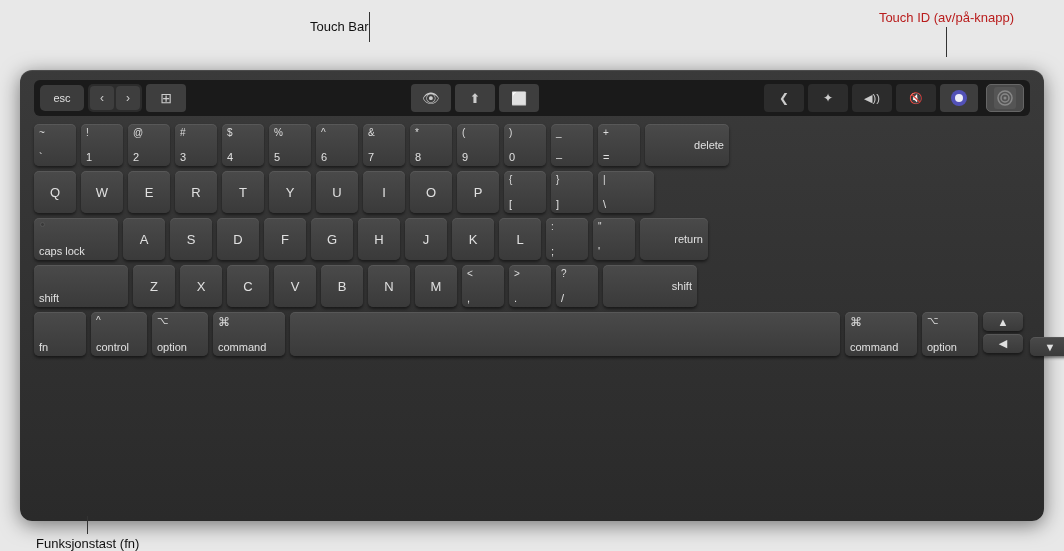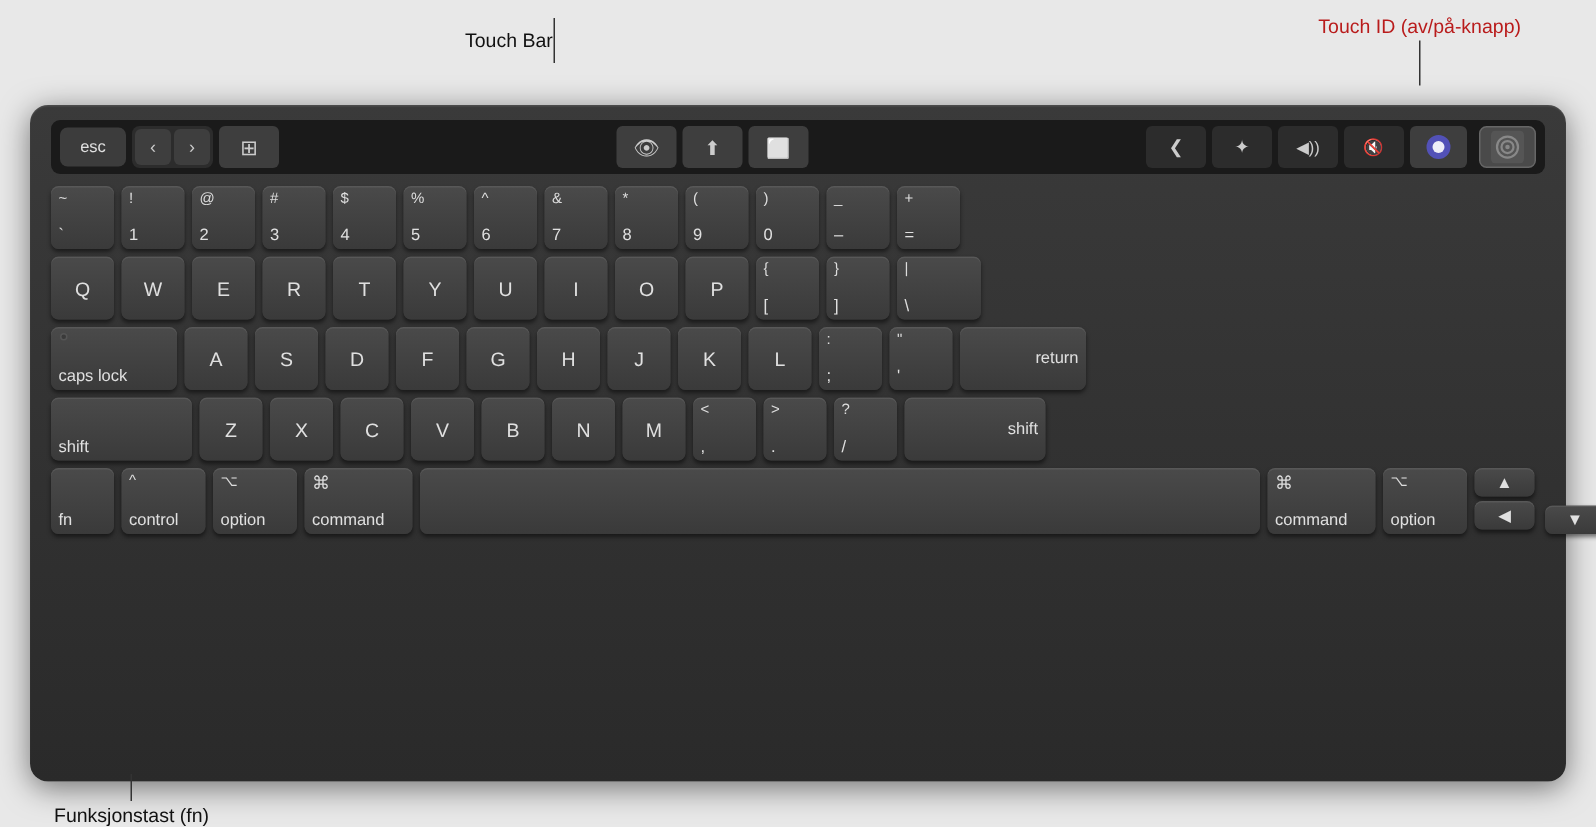--- a/index.html
+++ b/index.html
@@ -212,24 +212,24 @@
       font-size: 11px;
       color: #e0e0e0;
       line-height: 1;
     }
 
     .key-unit { width: 42px; }
     .key-delete { width: 84px; align-items: flex-end; justify-content: center; }
     .key-tab { width: 64px; justify-content: flex-end; align-items: flex-start; }
     .key-backslash { width: 56px; }
     .key-capslock { width: 84px; }
-    .key-return { width: 84px; align-items: flex-end; justify-content: center; padding-left: 24px; }
+    .key-return { width: 68px; align-items: flex-end; justify-content: center; padding-left: 24px; }
     .key-shift-l { width: 94px; }
     .key-shift-r { width: 94px; align-items: flex-end; justify-content: center; }
-    .key-fn { width: 42px; }
+    .key-fn { width: 52px; }
     .key-control { width: 56px; }
     .key-option { width: 56px; }
     .key-command-l { width: 72px; }
     .key-space { flex: 1; }
     .key-command-r { width: 72px; }
     .key-option-r { width: 56px; }
 
     .key-arrow { width: 40px; min-height: 20px; height: 20px; padding: 2px 4px; }
 
     .capslock-dot {
@@ -357,20 +357,23 @@
         <span class="sym-bottom">0</span>
       </div>
       <div class="key key-unit">
         <span class="sym-top">_</span>
         <span class="sym-bottom">–</span>
       </div>
       <div class="key key-unit">
         <span class="sym-top">+</span>
         <span class="sym-bottom">=</span>
       </div>
+      <div class="key key-delete">
+        <span class="main-label">delete</span>
+      </div>
     </div>
 
     <div class="key-row">
       <div class="key key-unit key-center">Q</div>
       <div class="key key-unit key-center">W</div>
       <div class="key key-unit key-center">E</div>
       <div class="key key-unit key-center">R</div>
       <div class="key key-unit key-center">T</div>
       <div class="key key-unit key-center">Y</div>
       <div class="key key-unit key-center">U</div>

